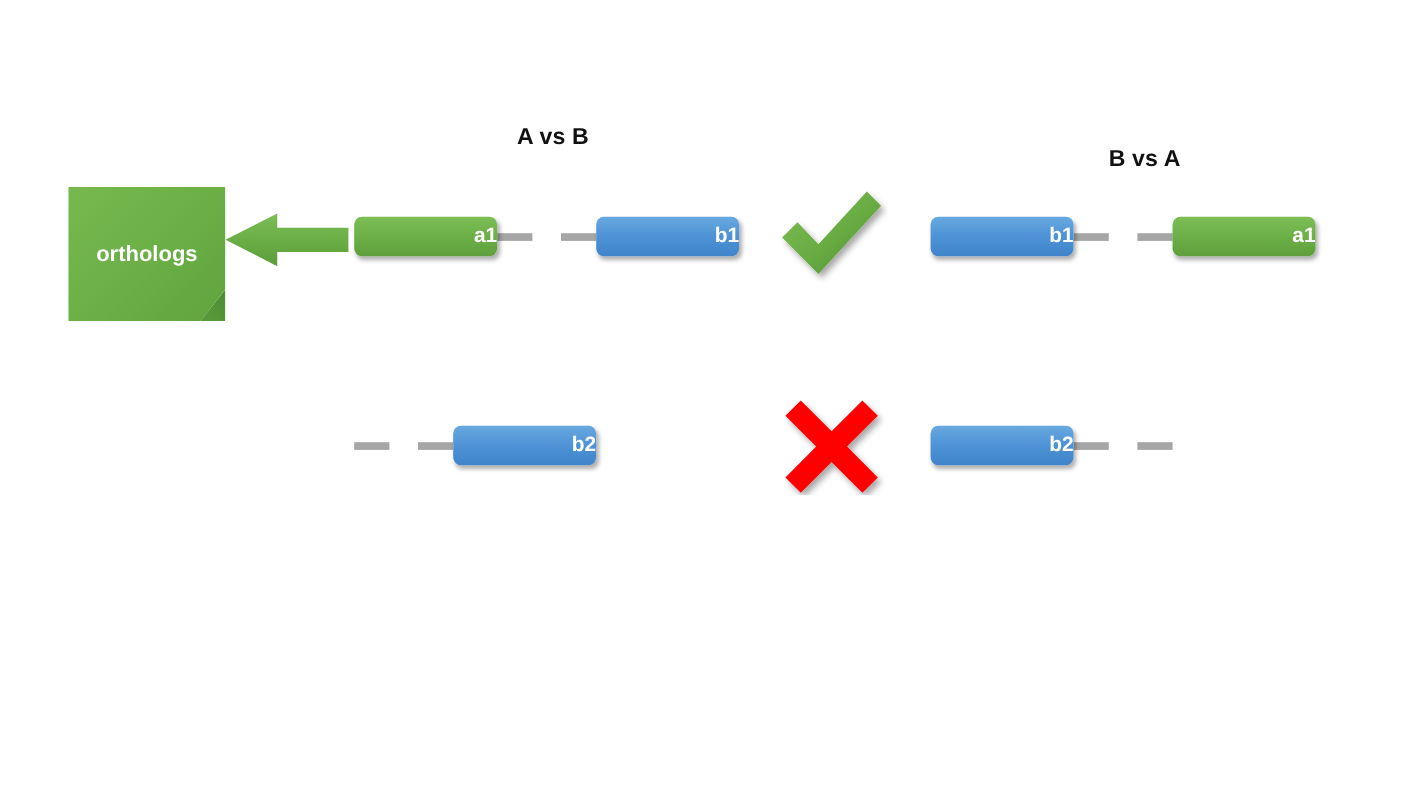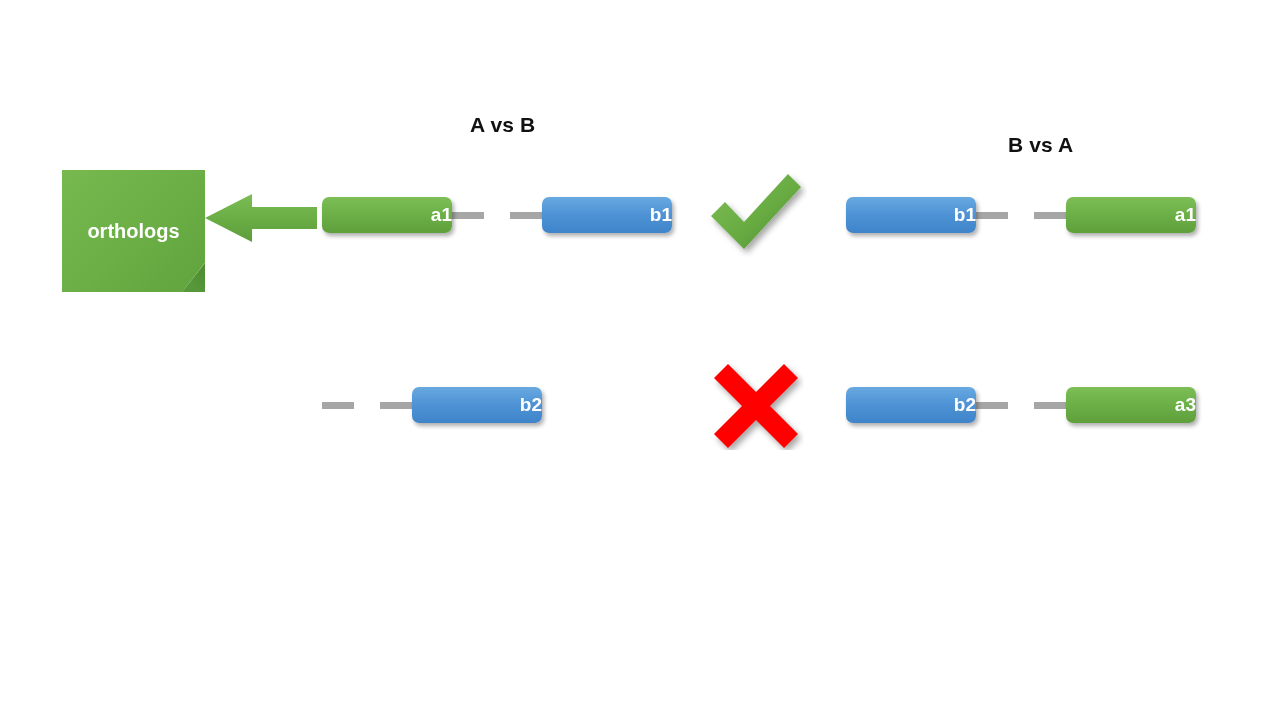--- a/index.html
+++ b/index.html
@@ -208,18 +208,15 @@
   </div>
 
   <div class="pair-row" style="left:846px; top:387px;">
     <div class="gene-box species-b">
       <span>b2</span>
     </div>
     <div class="link-dashes">
       <span class="dash"></span>
       <span class="dash"></span>
     </div>
-    <div class="gene-box species-a">
-      <span>a3</span>
-    </div>
   </div>
 
 </div>
 
 </body></html>

